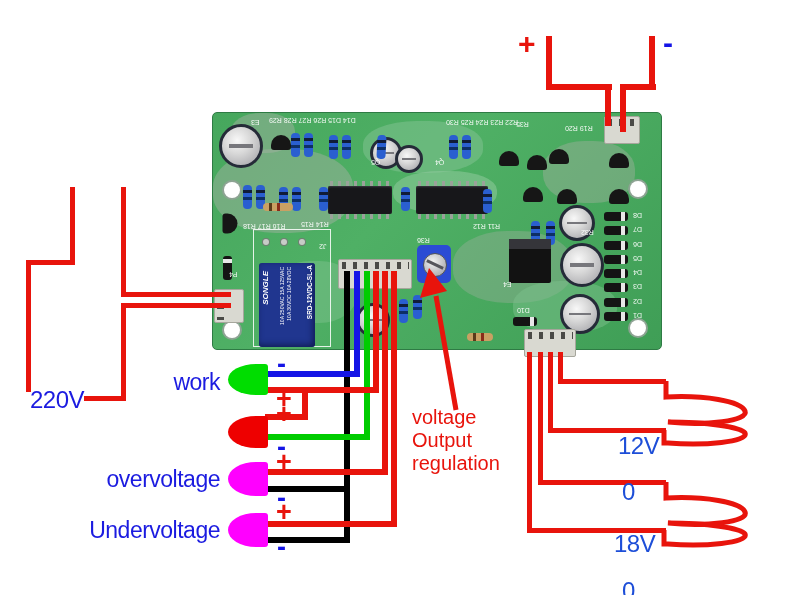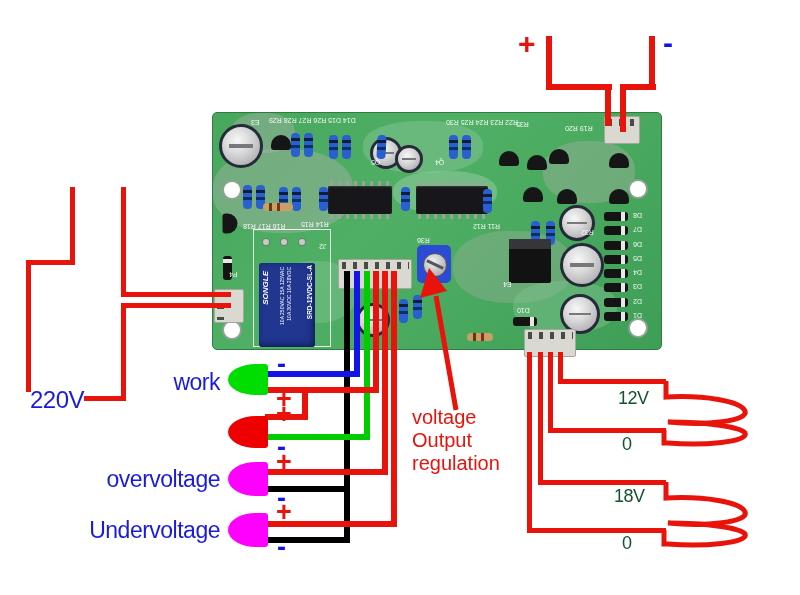--- a/index.html
+++ b/index.html
@@ -10,21 +10,21 @@
   .red{background:#e8140c;}
   .blu{background:#1414e6;}
   .grn{background:#00cc00;}
   .blk{background:#000;}
   
   .acbox{position:absolute;left:48px;top:87px;width:100px;height:91px;border:4px solid #1b1be0;
          border-radius:16px;background:#fff;display:flex;flex-direction:column;align-items:center;
          justify-content:center;color:#1b1be0;font-size:21px;line-height:25px;}
   
   .blab{position:absolute;color:#1b1be0;font-size:23px;letter-spacing:-0.5px;}
-  .rlab{position:absolute;color:#14532d;font-size:18px;letter-spacing:-0.5px;}
+  .rlab{position:absolute;color:#1d4ed8;font-size:24px;letter-spacing:-0.5px;margin-top:44px;}
   .sign{position:absolute;font-weight:bold;font-size:27px;line-height:27px;}
   .sp{color:#e8140c;}
   .sm{color:#1414e6;}
   .bigsign{font-size:30px;line-height:30px;}
   .reg{position:absolute;left:412px;top:406px;color:#e8140c;font-size:20px;line-height:23px;}
   
   .led{position:absolute;border-radius:70% 3px 3px 70% / 50% 3px 3px 50%;}
   
   #board{position:absolute;left:212px;top:112px;width:448px;height:236px;
          background:linear-gradient(135deg,#46a75d 0%,#4fb065 40%,#3f9e56 100%);

